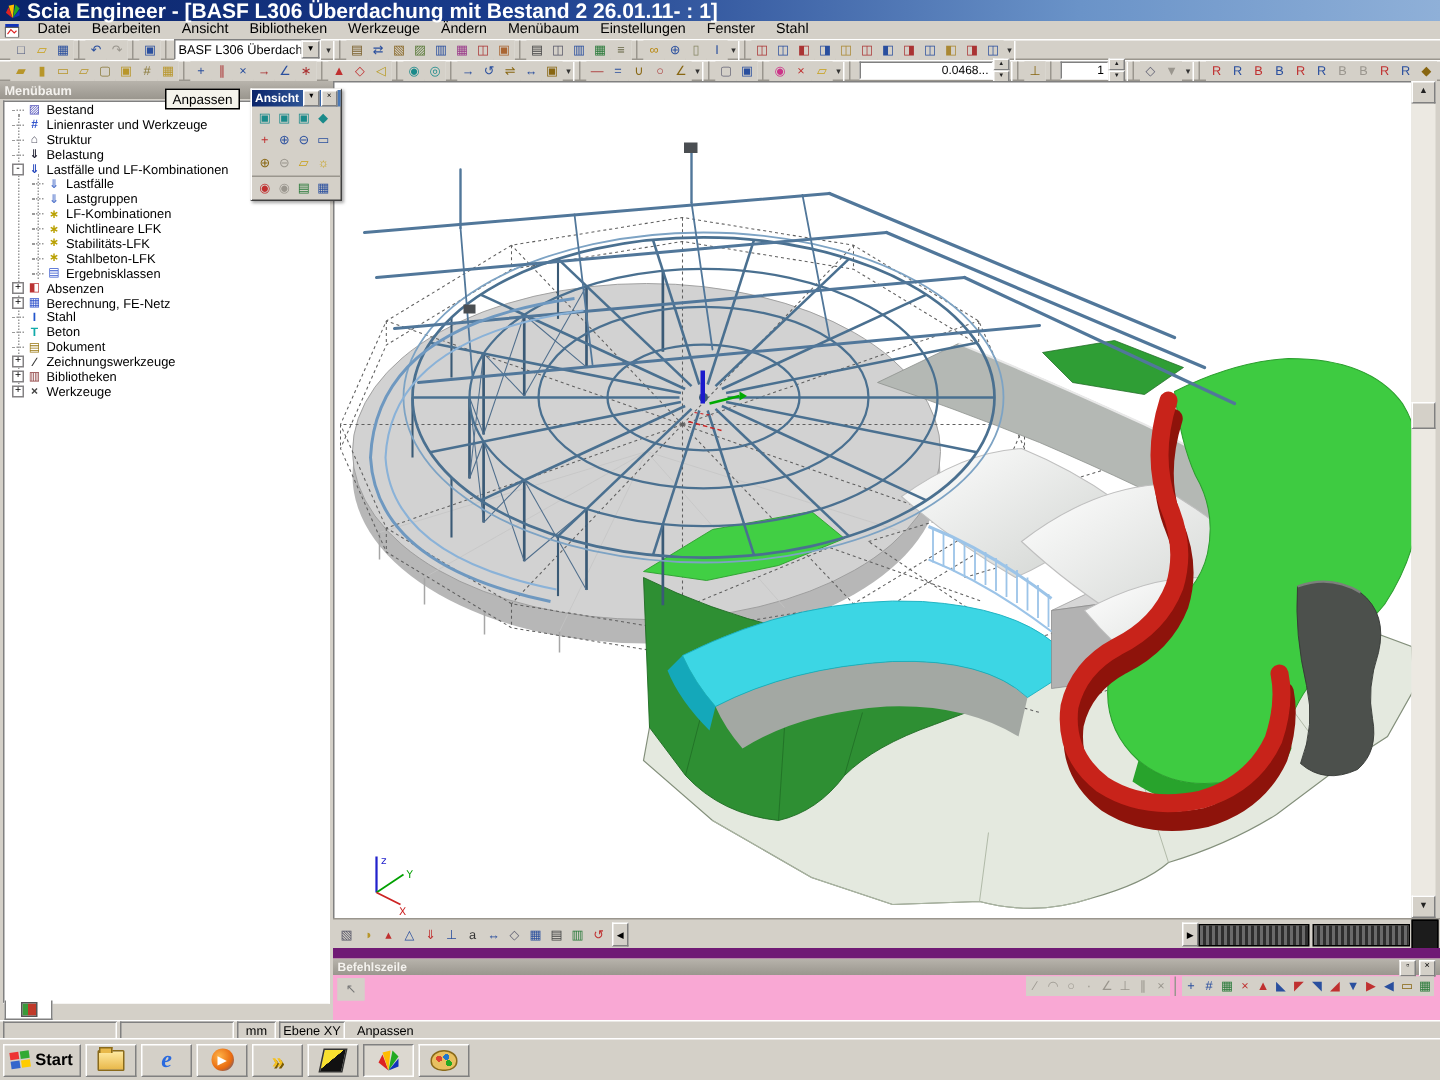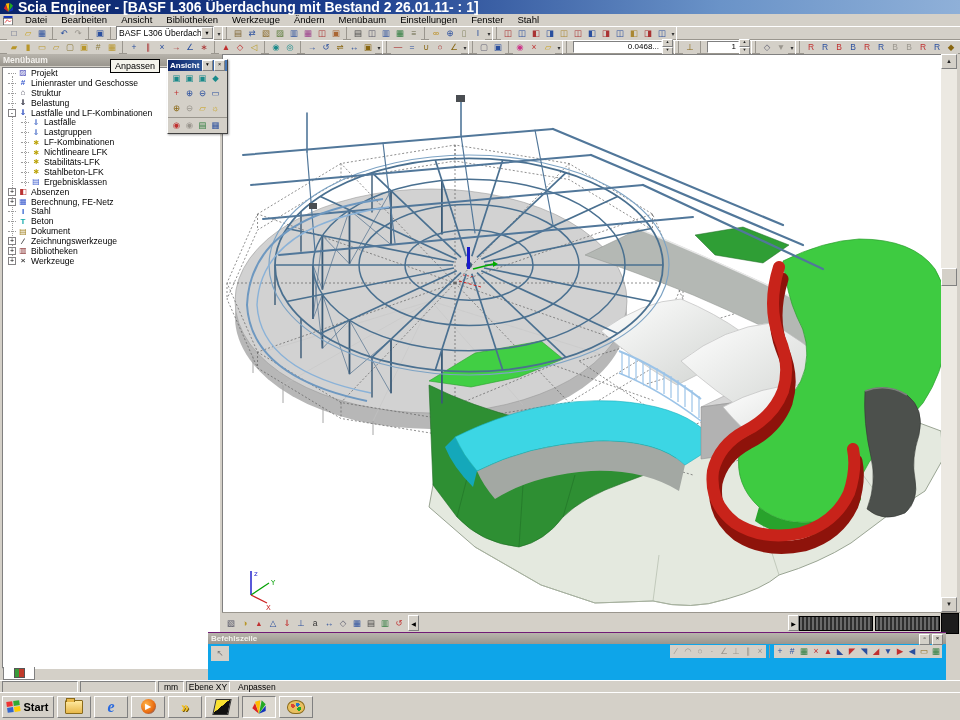--- a/index.html
+++ b/index.html
@@ -75,22 +75,22 @@
   #vstrip{position:absolute;left:222px;top:558px;width:738px;height:20px;background:#d4d0c8;
     border-top:1px solid #9a968e;display:flex;align-items:center;}
   #vstrip .tbtn{margin-top:0;}
   .collapse-btn{width:9px;height:14px;background:#d4d0c8;border:1px solid;border-color:#fff #808080 #808080 #fff;
     font-size:6px;display:flex;align-items:center;justify-content:center;margin-left:2px;}
   .darkbar{position:absolute;top:3px;height:13px;border:1px solid #000;
     background:repeating-linear-gradient(90deg,#6a6a6a 0 2px,#2e2e2e 2px 4px);}
   #darkblock{position:absolute;left:719px;top:0px;width:16px;height:19px;background:#1c1c1c;border:1px solid #000;}
 
   
-  #cmdpanel{position:absolute;left:208px;top:578px;width:738px;height:48px;background:#0ea5e9;
-    border-top:1px solid #701a75;box-sizing:border-box;}
+  #cmdpanel{position:absolute;left:222px;top:578px;width:738px;height:48px;background:#f9a8d4;
+    border-top:7px solid #701a75;box-sizing:border-box;}
   #cmd-header{height:11px;background:linear-gradient(180deg,#b8b4ac,#9a968e);color:#f4f2ee;
     font-size:8px;font-weight:bold;line-height:11px;padding:0 3px;display:flex;}
   #cmd-header .sp{flex:1;}
   .hbtn{width:9px;height:9px;margin-top:1px;margin-left:2px;background:#d4d0c8;border:1px solid;
     border-color:#fff #808080 #808080 #fff;font-size:6px;line-height:7px;text-align:center;color:#000;font-weight:normal;}
   #cmd-toolrow{height:18px;display:flex;align-items:center;position:relative;}
   #pointer-btn{width:18px;height:15px;margin-left:3px;}
   #snaprow{position:absolute;right:4px;top:1px;display:flex;align-items:center;}
   #cmd-inputrow{margin:0 3px;height:13px;background:#fff;border:1px solid;
     border-color:#808080 #fff #fff #808080;line-height:12px;font-size:8.5px;padding-left:3px;}
@@ -507,26 +507,26 @@
 <div id="main">
 
   <div id="sidebar">
     <div id="sidebar-header">Menübaum</div>
     <div id="treebox">
         <div class="tguide" style="left: 9px; top: 8px; height: 188px;"></div>
         <div class="tguide" style="left: 22px; top: 48px; height: 70px;"></div>
         <div class="trow" style="padding-left: 5px;">
           <span class="tstub"></span>
           <span class="ticon" style="color: rgb(85, 85, 187);">▨</span>
-          <span class="tlabel">Projekt</span>
+          <span class="tlabel">Bestand</span>
         </div>
         <div class="trow" style="padding-left: 5px;">
           <span class="tstub"></span>
           <span class="ticon" style="color: rgb(51, 85, 204);">#</span>
-          <span class="tlabel">Linienraster und Geschosse</span>
+          <span class="tlabel">Linienraster und Werkzeuge</span>
         </div>
         <div class="trow" style="padding-left: 5px;">
           <span class="tstub"></span>
           <span class="ticon" style="color: rgb(85, 85, 102);">⌂</span>
           <span class="tlabel">Struktur</span>
         </div>
         <div class="trow" style="padding-left: 5px;">
           <span class="tstub"></span>
           <span class="ticon" style="color: rgb(34, 34, 51);">⇓</span>
           <span class="tlabel">Belastung</span>

